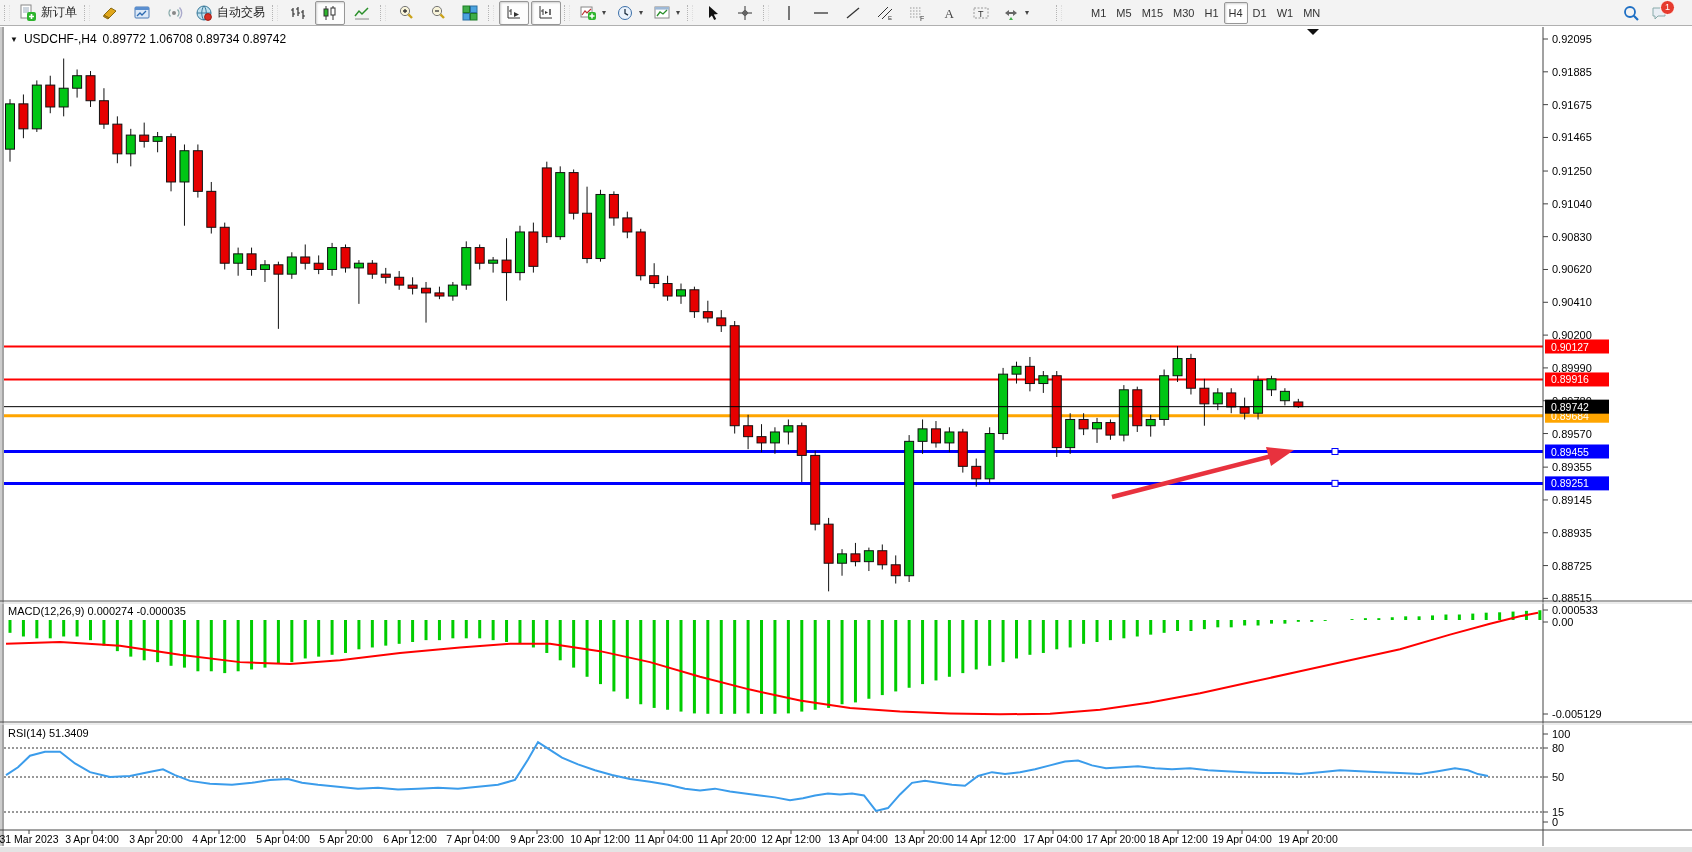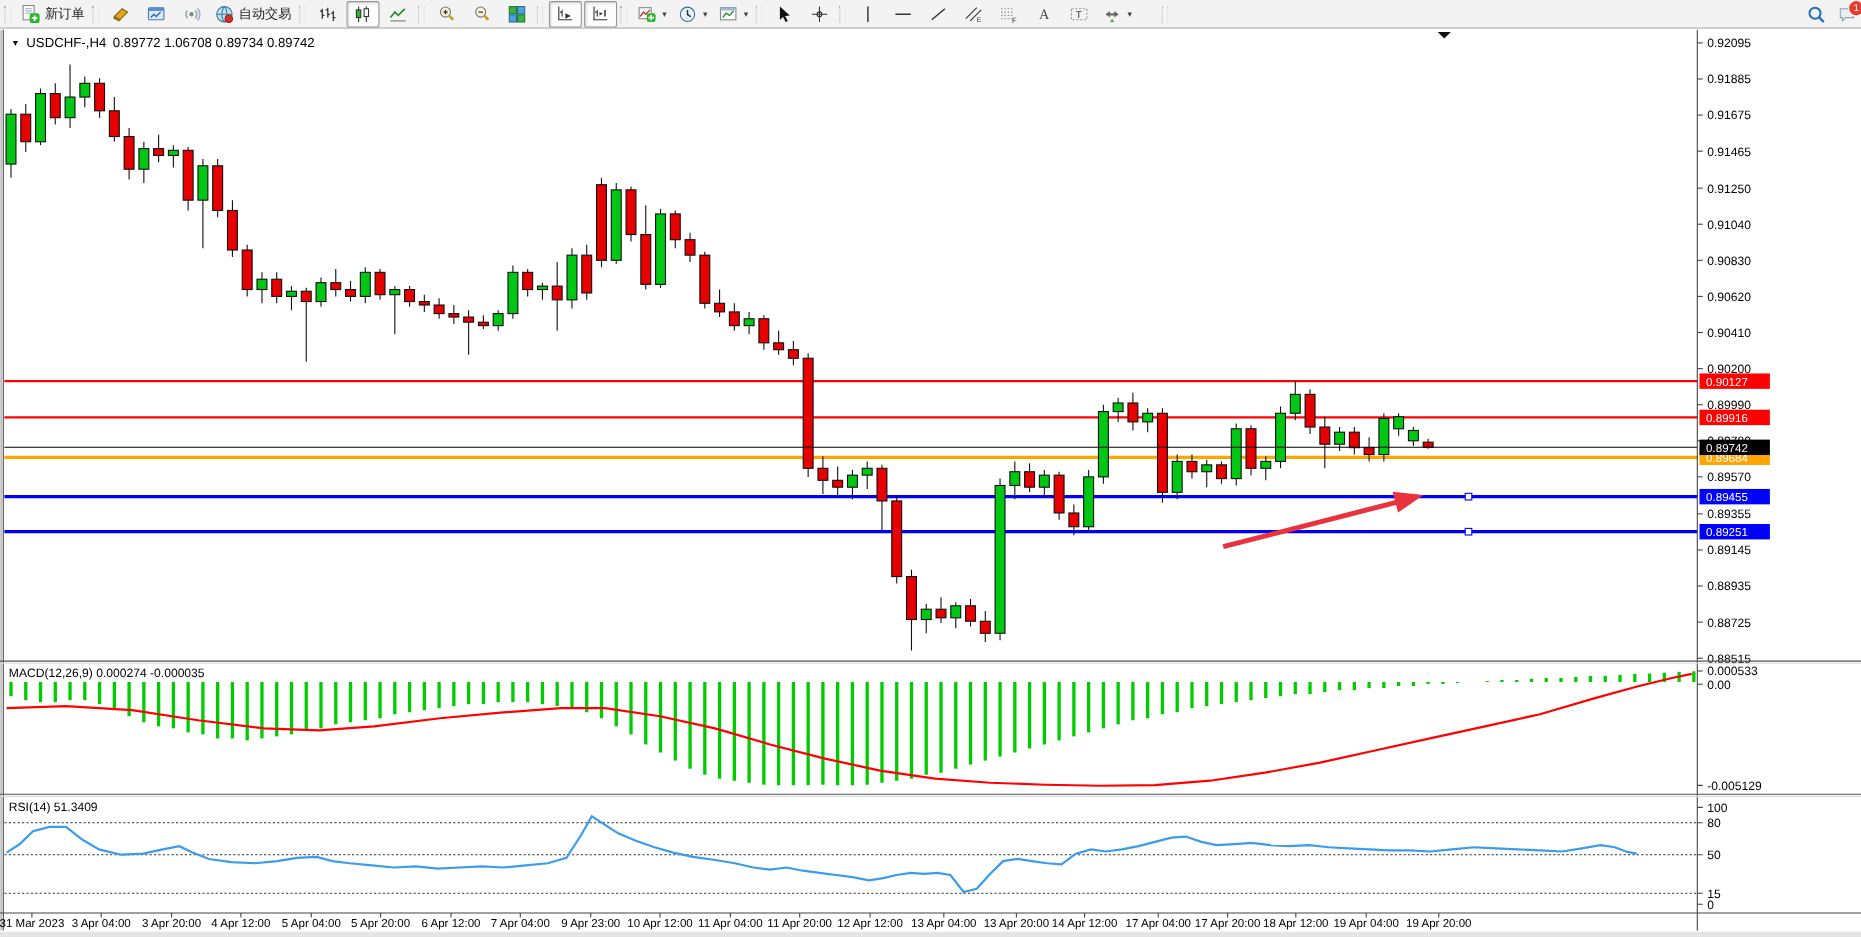--- a/index.html
+++ b/index.html
@@ -5,21 +5,21 @@
   html,body{margin:0;padding:0;}
   body{
     width:1692px;height:852px;overflow:hidden;position:relative;
     background:#ffffff;font-family:"Liberation Sans","DejaVu Sans",sans-serif;
     -webkit-font-smoothing:antialiased;
   }
   
   .toolbar{
     position:relative;z-index:5;display:flex;align-items:center;
     height:26px;background:#f3f3f3;border-bottom:1px solid #b0b0b0;
-    padding:0 0 0 2px;box-sizing:border-box;font-size:12px;color:#222;gap:20px;
+    padding:0 20px 0 2px;box-sizing:border-box;font-size:12px;color:#222;gap:20px;
   }
   .tb-group{display:flex;align-items:center;height:100%;}
   .tb-handle{width:4px;height:16px;border-left:1px dotted #b5b5b5;border-right:1px dotted #dedede;margin:0 4px 0 2px;}
   .tb-btn{
     display:flex;align-items:center;gap:4px;height:22px;min-width:22px;
     padding:0 3px;margin:0 1px;border:1px solid transparent;border-radius:2px;
     cursor:default;user-select:none;justify-content:center;
   }
   .tb-btn.active{border:1px solid #979797;background:#fdfdfd;box-shadow:inset 1px 1px 2px rgba(0,0,0,.18);}
   .tb-btn .lbl{white-space:nowrap;}
@@ -294,20 +294,31 @@
             <svg width="18" height="18" viewBox="0 0 18 18">
               <path d="M3 9l4-3v2h4V6l4 3-4 3v-2H7v2z" fill="#666"></path>
               <path d="M9 13l2 3H7z" fill="#3fae49"></path>
             </svg>
           </span>
           <span class="caret">▾</span>
         </div>
       </div>
     </div>
   <div class="tb-handle"></div>
+  <div id="tb-timeframes" class="tb-group">
+      <div class="tf-btn">M1</div>
+      <div class="tf-btn">M5</div>
+      <div class="tf-btn">M15</div>
+      <div class="tf-btn">M30</div>
+      <div class="tf-btn">H1</div>
+      <div class="tf-btn active">H4</div>
+      <div class="tf-btn">D1</div>
+      <div class="tf-btn">W1</div>
+      <div class="tf-btn">MN</div>
+    </div>
   <div class="tb-right">
     <span class="icon" id="tb-search">
         <svg width="18" height="18" viewBox="0 0 18 18">
           <circle cx="8" cy="8" r="5" fill="none" stroke="#1e6fc4" stroke-width="1.8"></circle>
           <line x1="11.8" y1="11.8" x2="16" y2="16" stroke="#1e6fc4" stroke-width="2.2"></line>
         </svg>
       </span>
     <span class="icon" id="tb-chat" style="position:relative;">
         <svg width="18" height="18" viewBox="0 0 18 18">
           <path d="M3 4h12v8H8l-3 3v-3H3z" fill="#e9eef4" stroke="#8aa"></path>

